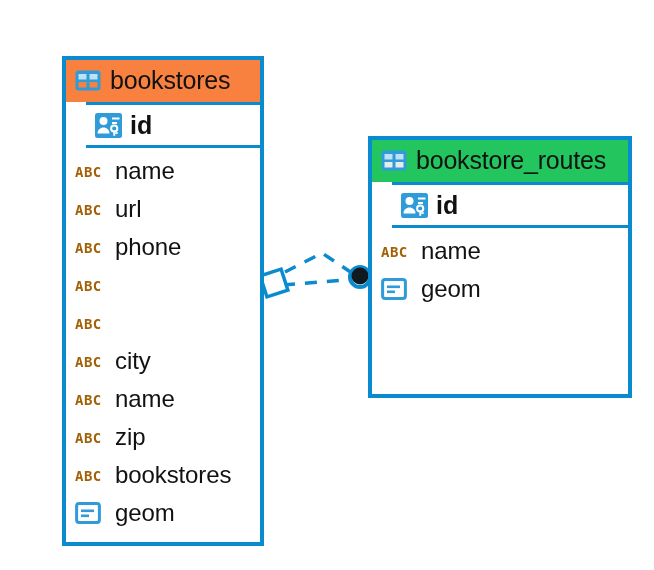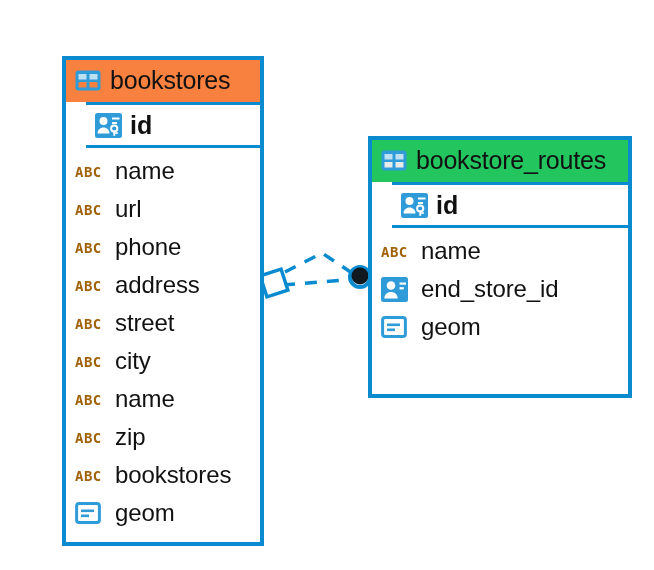--- a/index.html
+++ b/index.html
@@ -168,25 +168,23 @@
       <div class="field-row">
         <span class="icon-abc">ABC</span>
         <span class="field-label">url</span>
       </div>
       <div class="field-row">
         <span class="icon-abc">ABC</span>
         <span class="field-label">phone</span>
       </div>
       <div class="field-row">
         <span class="icon-abc">ABC</span>
-        <span class="field-label">address</span>
-      </div>
-      <div class="field-row">
-        <span class="icon-abc">ABC</span>
-        <span class="field-label">street</span>
+      </div>
+      <div class="field-row">
+        <span class="icon-abc">ABC</span>
       </div>
       <div class="field-row">
         <span class="icon-abc">ABC</span>
         <span class="field-label">city</span>
       </div>
       <div class="field-row">
         <span class="icon-abc">ABC</span>
         <span class="field-label">name</span>
       </div>
       <div class="field-row">
@@ -241,32 +239,20 @@
       <span class="pk-label">id</span>
     </div>
 
     <div class="field-list">
       <div class="field-row">
         <span class="icon-abc">ABC</span>
         <span class="field-label">name</span>
       </div>
       <div class="field-row">
         <span class="icon">
-          <svg width="27" height="25" viewBox="0 0 27 25" style="margin-right:5px">
-            <rect x="0" y="0" width="27" height="25" rx="2.5" fill="#2f9bd8"></rect>
-            <circle cx="10" cy="8.5" r="4.3" fill="#ffffff"></circle>
-            <path d="M3.3 21.5c0-3.9 3-6.6 6.7-6.6s6.7 2.7 6.7 6.6z" fill="#ffffff"></path>
-            <rect x="18.5" y="5.5" width="6.5" height="2.2" fill="#ffffff"></rect>
-            <rect x="18.5" y="10.2" width="4.3" height="2.2" fill="#ffffff"></rect>
-          </svg>
-        </span>
-        <span class="field-label">end_store_id</span>
-      </div>
-      <div class="field-row">
-        <span class="icon">
           <svg width="26" height="22" viewBox="0 0 26 22" style="margin-right:6px">
             <rect x="1.6" y="1.6" width="22.8" height="18.8" rx="2.5" fill="none" stroke="#2f9bd8" stroke-width="3"></rect>
             <rect x="6" y="7.5" width="13" height="2.6" fill="#2f9bd8"></rect>
             <rect x="6" y="12.5" width="8" height="2.6" fill="#2f9bd8"></rect>
           </svg>
         </span>
         <span class="field-label">geom</span>
       </div>
     </div>
   </div>

